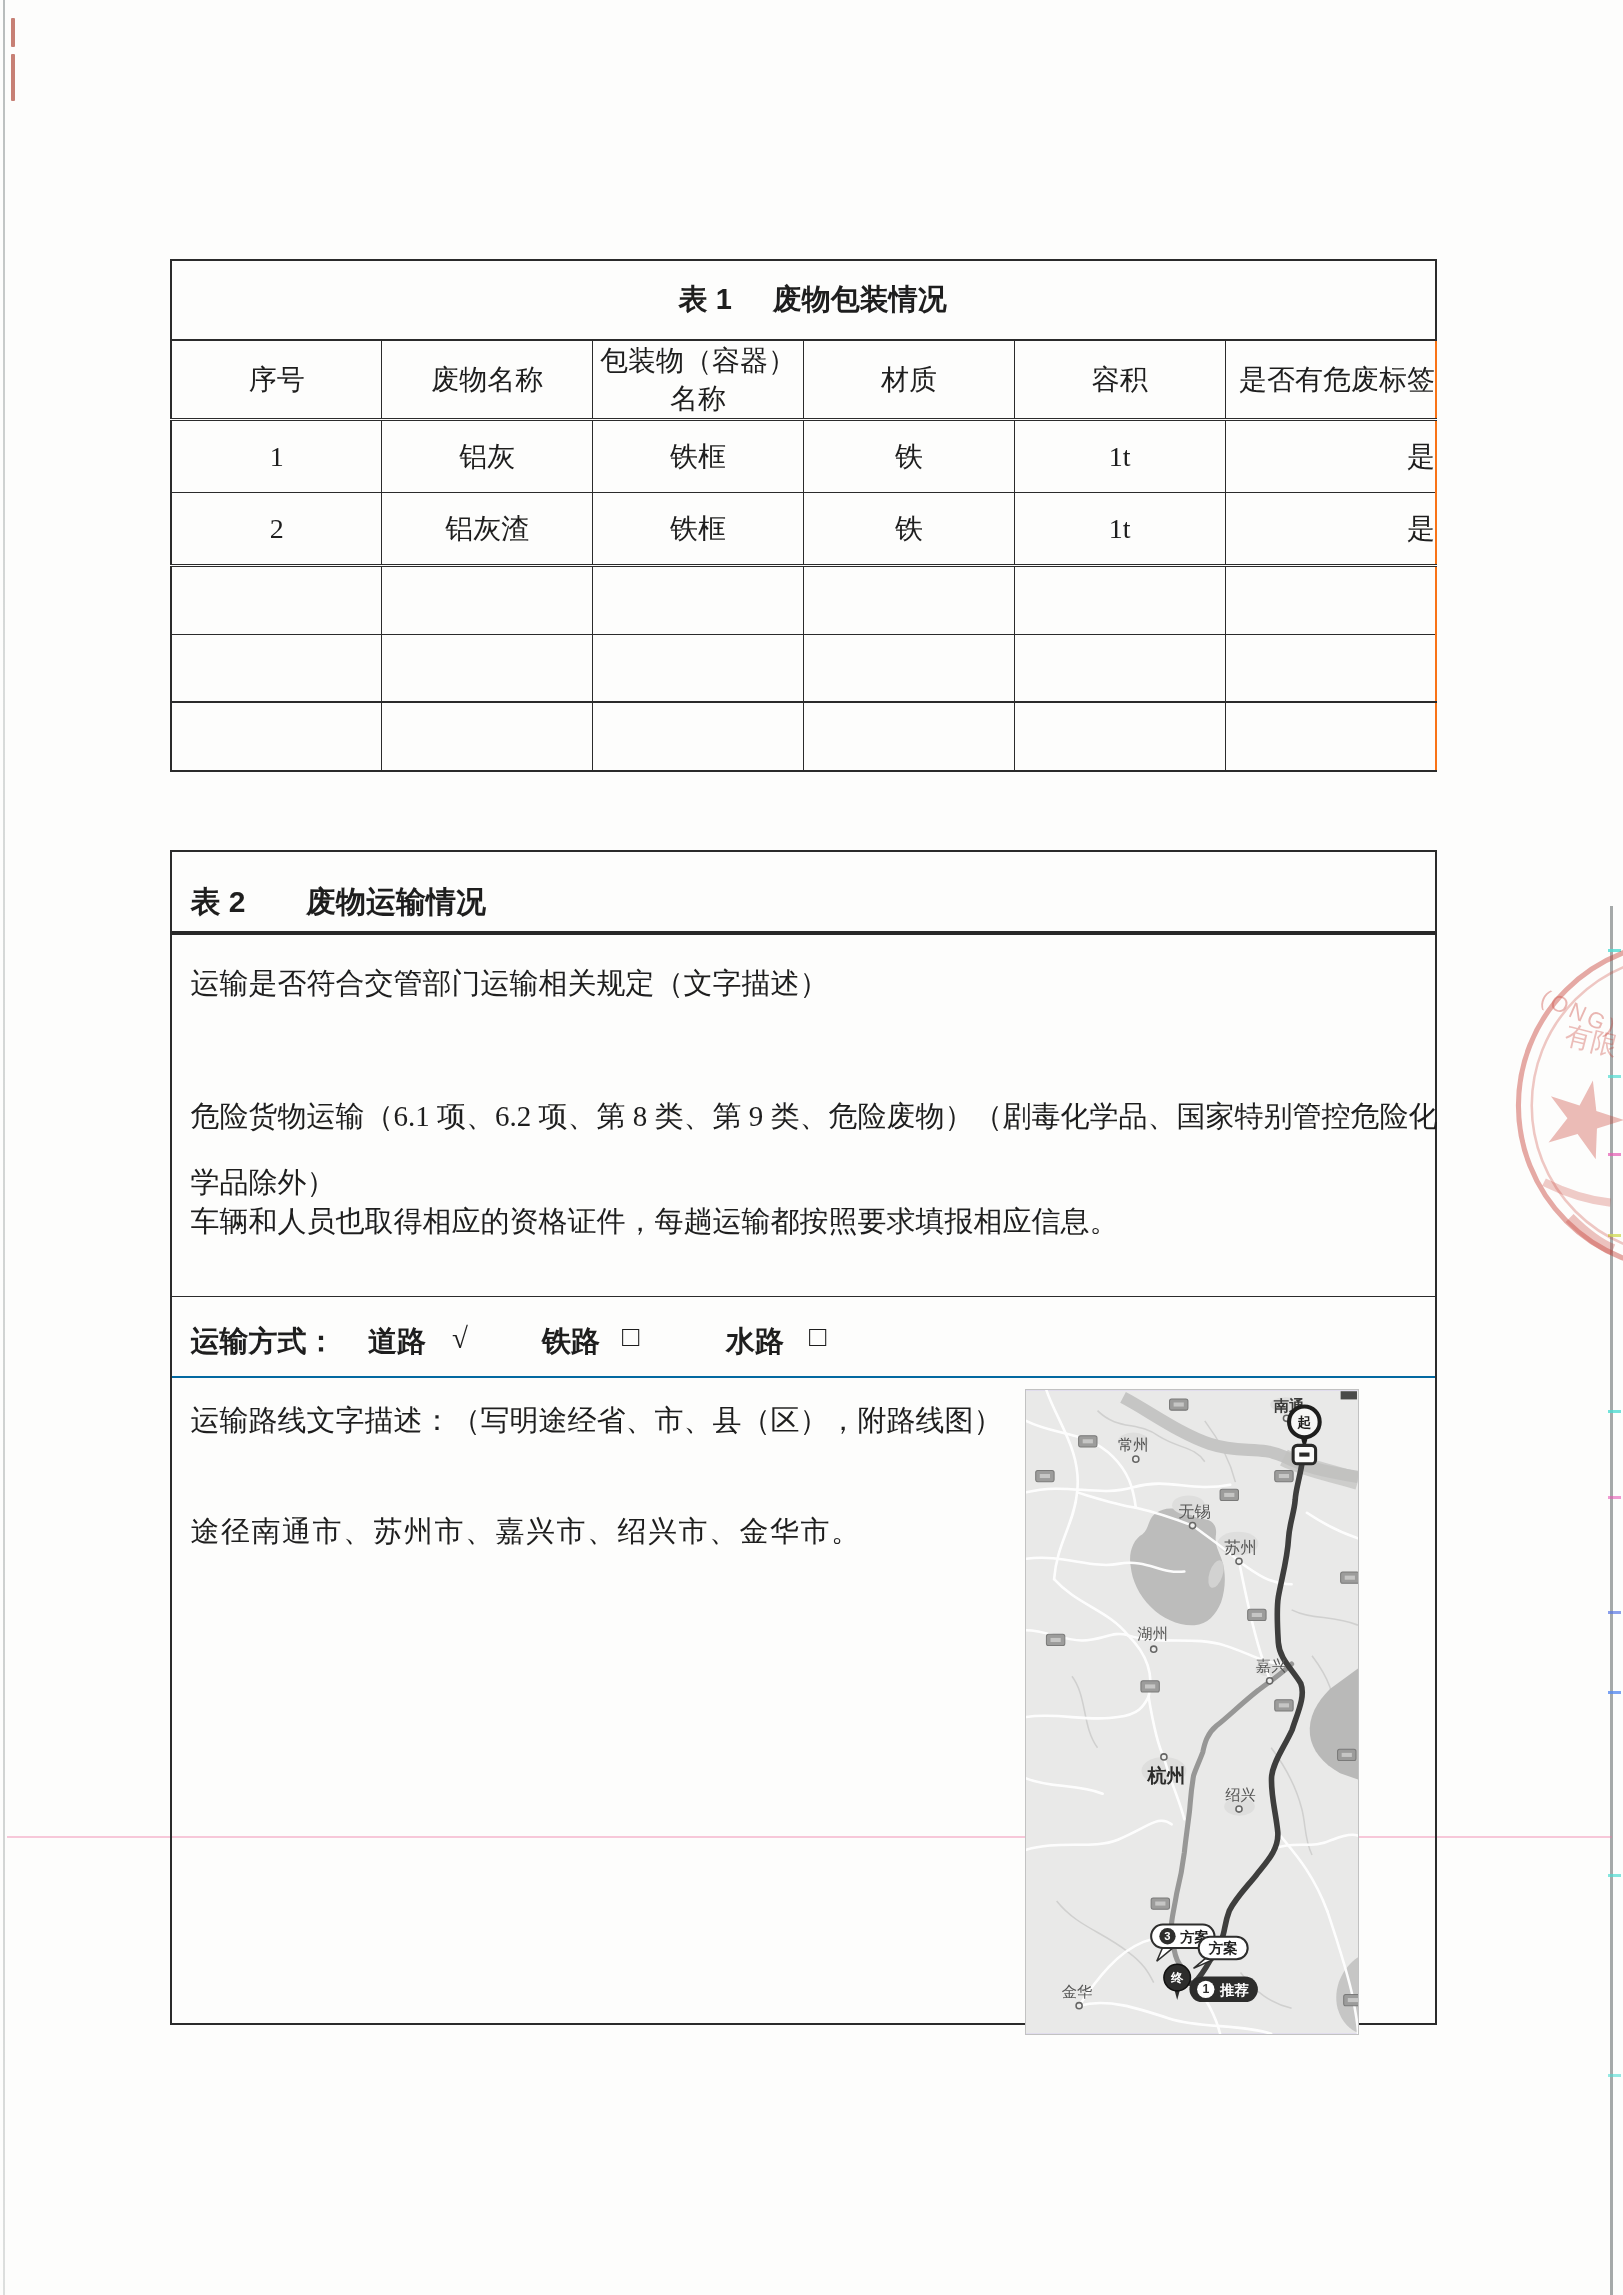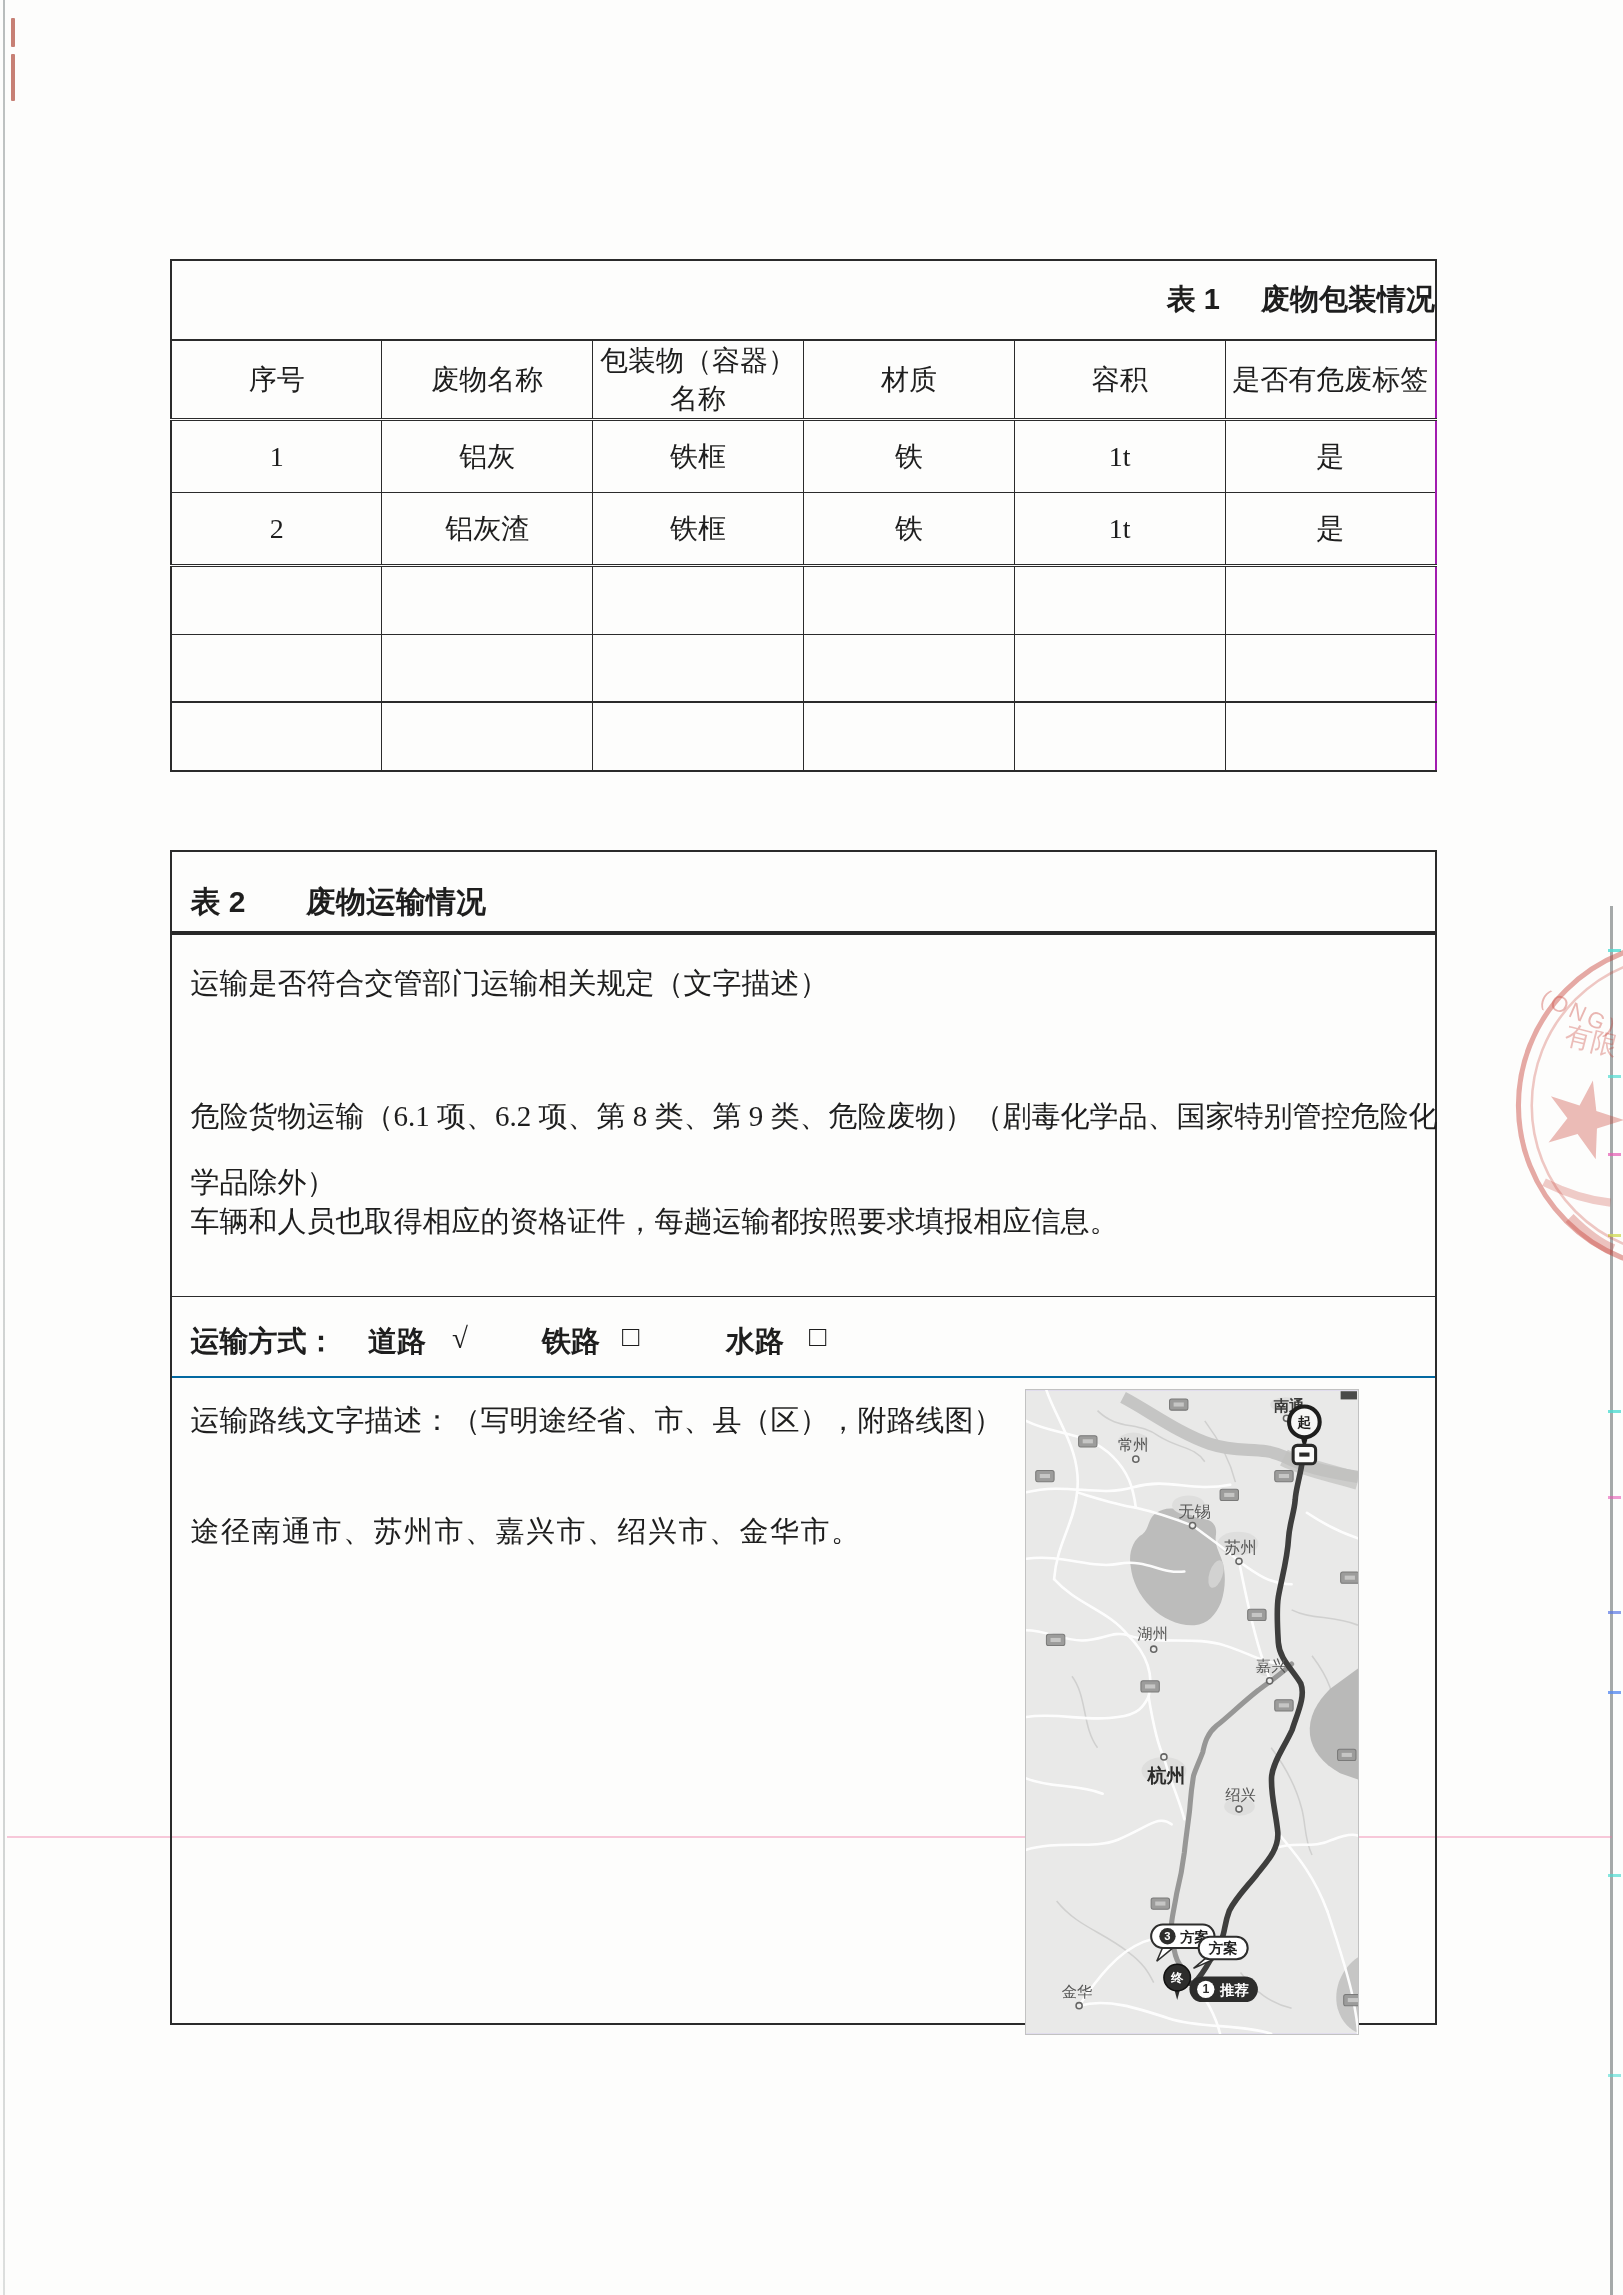--- a/index.html
+++ b/index.html
@@ -12,28 +12,28 @@
   .edge-right{position:absolute;left:1610px;top:906px;width:2.6px;height:1390px;background:#8f9494;opacity:.8;}
   .tick{position:absolute;width:13.3px;height:2.6px;left:1608px;}
   .pink-line{position:absolute;left:7.2px;top:1836px;width:1605px;height:2px;background:rgba(238,120,165,.40);}
 
   
   .sec-title{position:absolute;left:250px;top:209px;font-family:"Liberation Sans",sans-serif;font-weight:700;font-size:33px;letter-spacing:2.6px;color:#161616;}
 
   
   .t1{position:absolute;left:170px;top:259px;width:1267px;border-collapse:collapse;table-layout:fixed;}
   .t1 td,.t1 th{border:1.5px solid #2b2b2b;font-size:28px;text-align:center;vertical-align:middle;font-weight:400;padding:0;}
-  .t1 .band{border:2px solid #2b2b2b;text-align:right;font-family:"Liberation Sans",sans-serif;font-weight:700;font-size:29px;height:78px;padding-left:18.4px;}
+  .t1 .band{border:2px solid #2b2b2b;text-align:center;font-family:"Liberation Sans",sans-serif;font-weight:700;font-size:29px;height:78px;padding-left:18.4px;}
   .t1 .band .gap{display:inline-block;width:41px;}
   .t1 tr.hdr td{height:77px;border-bottom:3.6px double #2b2b2b;}
   .t1 tr.r1 td{height:71px;}
   .t1 tr.r2 td{height:71px;border-bottom:3.1px double #2b2b2b;}
   .t1 tr.re td{height:67px;}
   .t1 tr.rl td{height:66px;border-bottom:2.6px solid #2b2b2b;}
-  .t1 .ol{border-left:2px solid #2b2b2b;} .t1 .or{border-right:2px solid #a21caf;}
+  .t1 .ol{border-left:2px solid #2b2b2b;} .t1 .or{border-right:2px solid #f97316;text-align:right;}
 
   
   .t2{position:absolute;left:170px;top:850px;width:1267px;height:1175px;border:2.6px solid #2b2b2b;box-sizing:border-box;}
   .t2-band{position:relative;height:83px;border-bottom:4.1px solid #282828;box-sizing:border-box;font-family:"Liberation Sans",sans-serif;font-weight:700;font-size:30px;padding-left:40px;}
   .t2-band span{position:absolute;top:30px;}
   .t2-reg{position:relative;height:362px;border-bottom:1.5px solid #2b2b2b;box-sizing:border-box;font-size:29px;}
   .t2-reg p{position:absolute;margin:0;left:18.4px;white-space:nowrap;}
   .t2-mode{position:relative;height:81px;border-bottom:2px solid #0369a1;box-sizing:border-box;font-size:29px;font-weight:bold;}
   .t2-mode span{position:absolute;top:24.5px;white-space:nowrap;}
   .t2-route{position:relative;height:681px;font-size:29px;}

